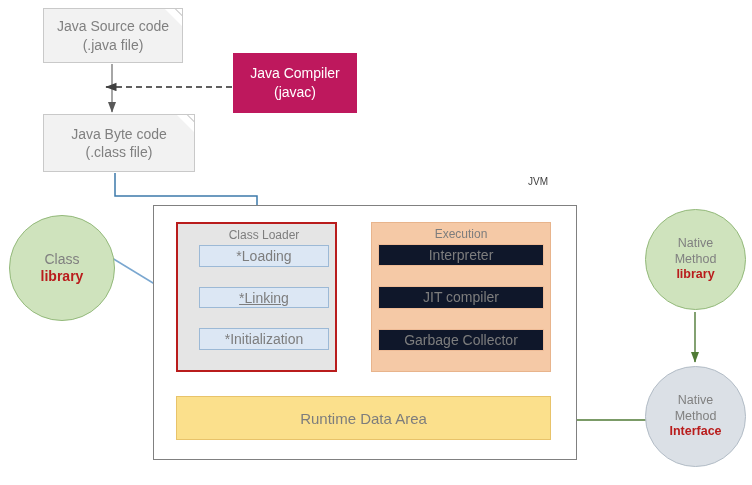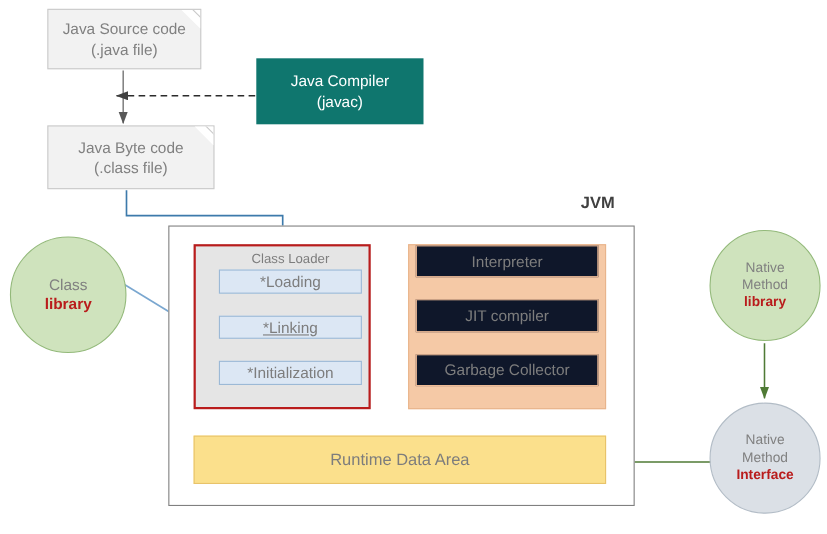--- a/index.html
+++ b/index.html
@@ -154,41 +154,41 @@
     <line x1="453" y1="395" x2="453" y2="372" stroke="#1f1f1f" stroke-width="1.3" marker-end="url(#ah-dark-l)"></line>
     <line x1="474" y1="372" x2="474" y2="395" stroke="#1f1f1f" stroke-width="1.3" marker-end="url(#ah-dark-l)"></line>
 
     <line x1="695" y1="312" x2="695" y2="362" stroke="#4f7a35" stroke-width="1.4" marker-end="url(#ah-green)"></line>
 
     <line x1="648" y1="420" x2="556" y2="420" stroke="#4f7a35" stroke-width="1.4" marker-end="url(#ah-green)"></line>
   </svg>
 
   <div class="abs jvmbox" style="left:153px;top:205px;width:424px;height:255px;"></div>
 
-  <div class="abs label" style="left:528px;top:176px;font-size:15px;font-weight:bold;">JVM</div>
+  <div class="abs label" style="left:528px;top:176px;font-size:10px;">JVM</div>
 
   <div class="abs doc" style="left:43px;top:8px;width:140px;height:55px;">
     <div class="doc-clip"></div>
     <div class="doc-diag"></div>
     <div style="position:relative;z-index:2;">
       <div>Java Source code</div>
       <div>(.java file)</div>
     </div>
   </div>
 
   <div class="abs doc" style="left:43px;top:114px;width:152px;height:58px;">
     <div class="doc-clip"></div>
     <div class="doc-diag"></div>
     <div style="position:relative;z-index:2;">
       <div>Java Byte code</div>
       <div>(.class file)</div>
     </div>
   </div>
 
-  <div class="abs solidbox" style="left:233px;top:53px;width:152px;height:60px;background:#0f766e;color:#ffffff;font-size:14px;">
+  <div class="abs solidbox" style="left:233px;top:53px;width:124px;height:60px;background:#be185d;color:#ffffff;font-size:14px;">
     <div>
       <div>Java Compiler</div>
       <div>(javac)</div>
     </div>
   </div>
 
   <div class="abs circle" style="left:9px;top:215px;width:106px;height:106px;background:#cfe3bd;border:1px solid #93b97a;font-size:14px;">
     <div>Class</div>
     <div class="b">library</div>
   </div>
@@ -206,20 +206,21 @@
   </div>
 
   <div class="abs panel panel-blue" style="left:176px;top:222px;width:161px;height:150px;">
     <div class="ptitle">Class Loader</div>
     <div class="subbox" style="height:34px;">*Loading</div>
     <div class="subbox" style="height:34px;text-decoration:underline;">*Linking</div>
     <div class="subbox" style="height:34px;">*Initialization</div>
   </div>
 
   <div class="abs panel panel-orange" style="left:371px;top:222px;width:180px;height:150px;">
+    <div class="ptitle">Execution</div>
     <div class="subbox" style="height:34px;">Interpreter</div>
     <div class="subbox" style="height:34px;">JIT compiler</div>
     <div class="subbox" style="height:34px;">Garbage Collector</div>
   </div>
 
   <div class="abs runtime" style="left:176px;top:396px;width:375px;height:44px;">Runtime Data Area</div>
 
 </div>
 
 </body></html>

